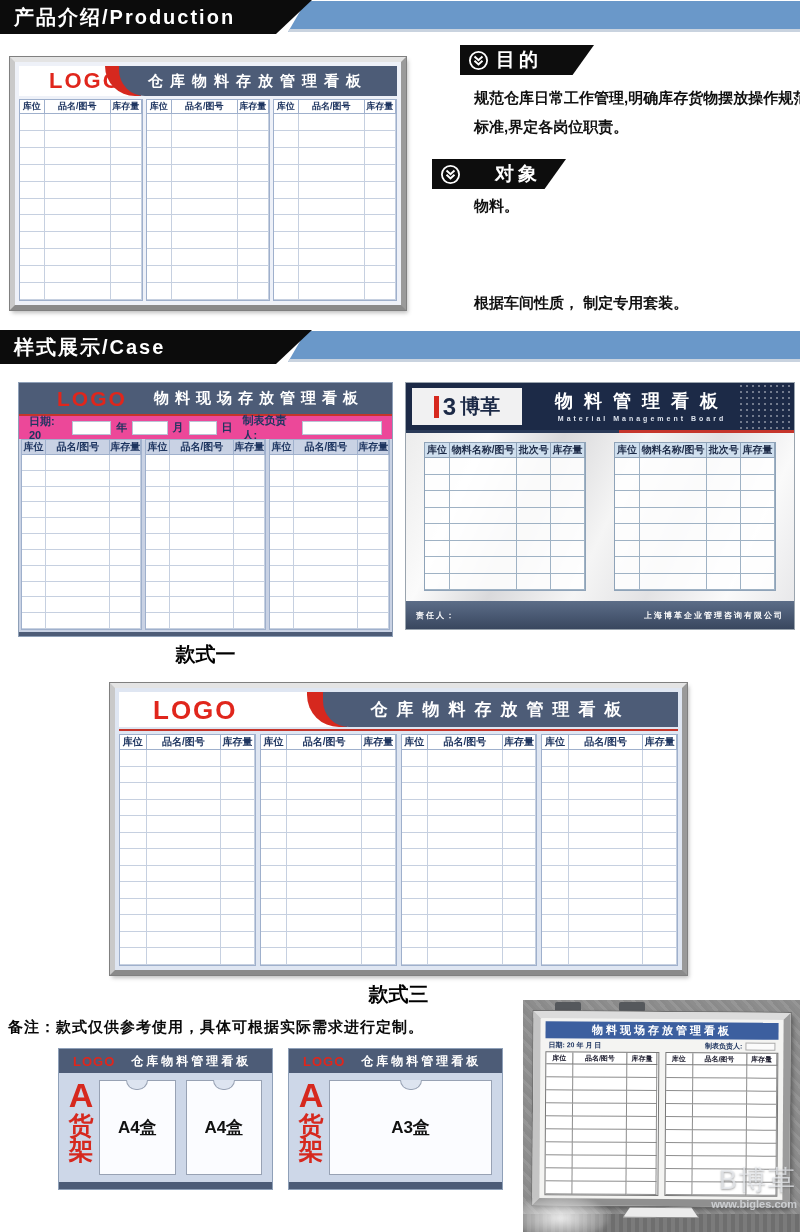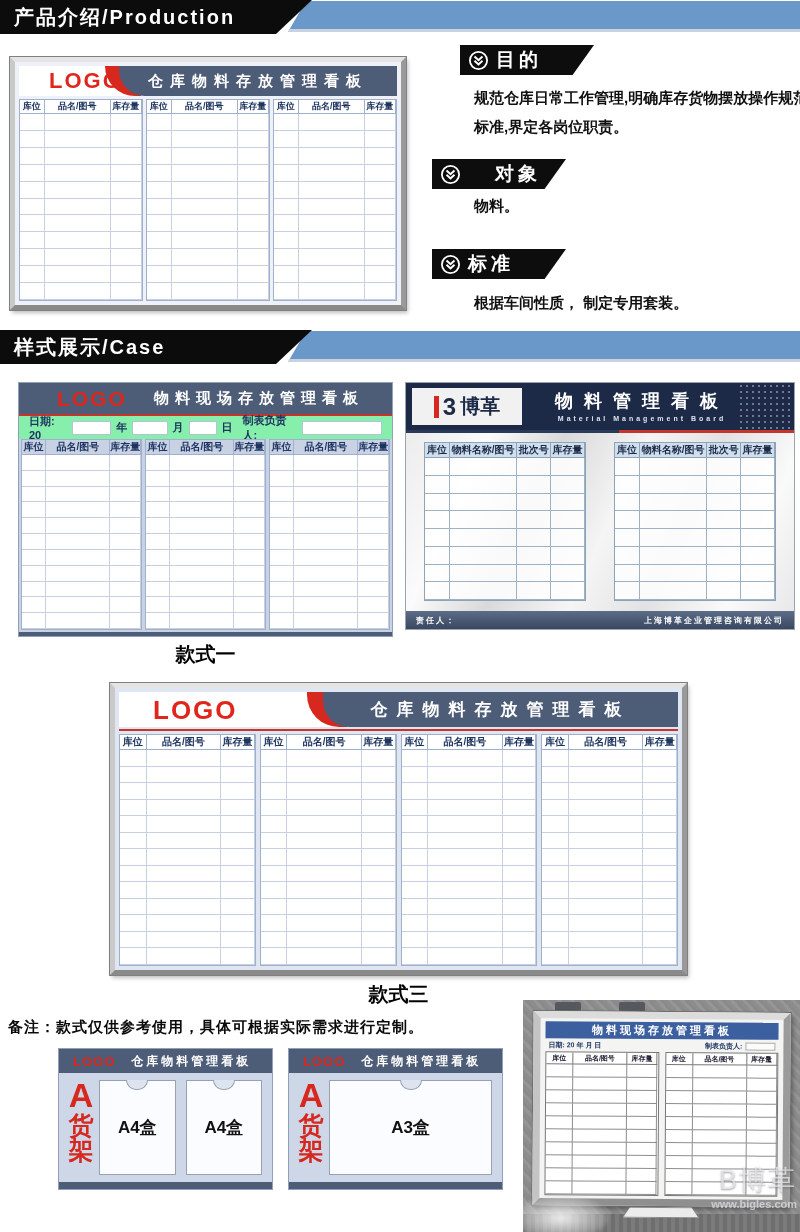--- a/index.html
+++ b/index.html
@@ -54,21 +54,21 @@
   .sec-text{position:absolute;left:434px;width:358px;font-size:15px;font-weight:600;color:#101010;line-height:1.9;margin-left:40px;}
 
   
   #case1{position:absolute;left:18px;top:382px;width:375px;height:255px;border:1px solid #8fa0b8;
          box-sizing:border-box;display:flex;flex-direction:column;background:#c9d2e4;}
   .c1-head{position:relative;height:31px;background:#4d5c77;flex:none;}
   .c1-head .logo-red{left:38px;font-size:21px;}
   .c1-title{position:absolute;left:115px;right:8px;top:0;bottom:0;display:flex;align-items:center;justify-content:center;
         color:#fff;font-weight:bold;font-size:15px;letter-spacing:6px;}
   .redline{height:2px;background:#c5352b;flex:none;}
-  .c1-date{height:23px;background:#86efac;display:flex;align-items:center;padding:0 10px;gap:5px;
+  .c1-date{height:23px;background:#ec4899;display:flex;align-items:center;padding:0 10px;gap:5px;
         font-size:11px;font-weight:bold;color:#1e3560;flex:none;}
   .blank{background:#fff;height:14px;border:1px solid #b9c2d4;box-sizing:border-box;}
   .c1-date .sp{flex:1;}
   #case1 .gridflex{margin:0 2px;}
   .c1-foot{height:4px;background:#4d5c77;flex:none;margin-top:2px;}
 
   
   #case2{position:absolute;left:405px;top:382px;width:390px;height:248px;border:1px solid #9aa4ae;
          box-sizing:border-box;display:flex;flex-direction:column;}
   .c2-head{position:relative;height:47px;background:#1c2a47;flex:none;}
@@ -78,21 +78,21 @@
   .c2-mark{color:#1c2a47;font-size:24px;font-weight:bold;}
   .c2-name{color:#1c2a47;font-size:20px;font-weight:bold;}
   .c2-titlewrap{position:absolute;left:130px;right:46px;top:6px;text-align:center;}
   .c2-title{color:#fff;font-size:18px;font-weight:bold;letter-spacing:11px;}
   .c2-sub{color:#dfe5ee;font-size:7px;letter-spacing:3px;margin-top:2px;font-weight:bold;}
   .c2-dots{position:absolute;right:0;top:0;bottom:0;width:56px;
         background-image:radial-gradient(rgba(255,255,255,.38) 1px,transparent 1.4px);background-size:6px 6px;}
   .c2-line{height:3px;background:linear-gradient(90deg,#2a3a58 0 55%,#c5352b 55% 100%);flex:none;}
   .c2-body{flex:1;min-height:0;display:flex;padding:9px 18px 10px;
         background:linear-gradient(115deg,#ececec 0%,#fbfbfb 18%,#d9d9db 34%,#f5f5f5 52%,#e2e2e4 68%,#fafafa 85%,#e8e8ea 100%);}
-  .c2-foot{height:18px;background:linear-gradient(#5c6d88,#39475f);display:flex;align-items:center;justify-content:space-between;
+  .c2-foot{height:28px;background:linear-gradient(#5c6d88,#39475f);display:flex;align-items:center;justify-content:space-between;
         padding:0 10px;color:#fff;font-size:8px;font-weight:bold;letter-spacing:2px;flex:none;}
 
   
   #case3{position:absolute;left:110px;top:683px;width:577px;height:292px;box-sizing:border-box;background:#dfe6f2;}
   .c3-inner{position:absolute;inset:4px;display:flex;flex-direction:column;}
   #case3 .slate-head{height:35px;}
   #case3 .logo-red{left:34px;font-size:26px;}
   #case3 .swoosh{left:188px;width:40px;}
   #case3 .slate{left:204px;font-size:17px;letter-spacing:9px;}
   #case3 .redline{margin:2px 0;}
@@ -290,28 +290,20 @@
   <div class="flag" style="left:432px;top:159px;gap:27px;">
     <svg width="21" height="21" viewBox="0 0 21 21">
       <circle cx="10.5" cy="10.5" r="8.6" fill="none" stroke="#fff" stroke-width="1.8"></circle>
       <path d="M6.5 6.5 L10.5 10.2 L14.5 6.5" fill="none" stroke="#fff" stroke-width="2"></path>
       <path d="M6.5 10.8 L10.5 14.5 L14.5 10.8" fill="none" stroke="#fff" stroke-width="2"></path>
     </svg>
     <span>对象</span>
   </div>
   <div class="sec-text" style="top:192px;">物料。</div>
 
-  <div class="flag" style="left:432px;top:249px;">
-    <svg width="21" height="21" viewBox="0 0 21 21">
-      <circle cx="10.5" cy="10.5" r="8.6" fill="none" stroke="#fff" stroke-width="1.8"></circle>
-      <path d="M6.5 6.5 L10.5 10.2 L14.5 6.5" fill="none" stroke="#fff" stroke-width="2"></path>
-      <path d="M6.5 10.8 L10.5 14.5 L14.5 10.8" fill="none" stroke="#fff" stroke-width="2"></path>
-    </svg>
-    <span>标准</span>
-  </div>
   <div class="sec-text" style="top:289px;">根据车间性质， 制定专用套装。</div>
 
   <div class="secbar" style="top:330px;">
     <div class="blue"></div>
     <div class="black">样式展示/Case</div>
   </div>
 
   <div id="case1">
     <div class="c1-head">
       <span class="logo-red">LOGO</span>

